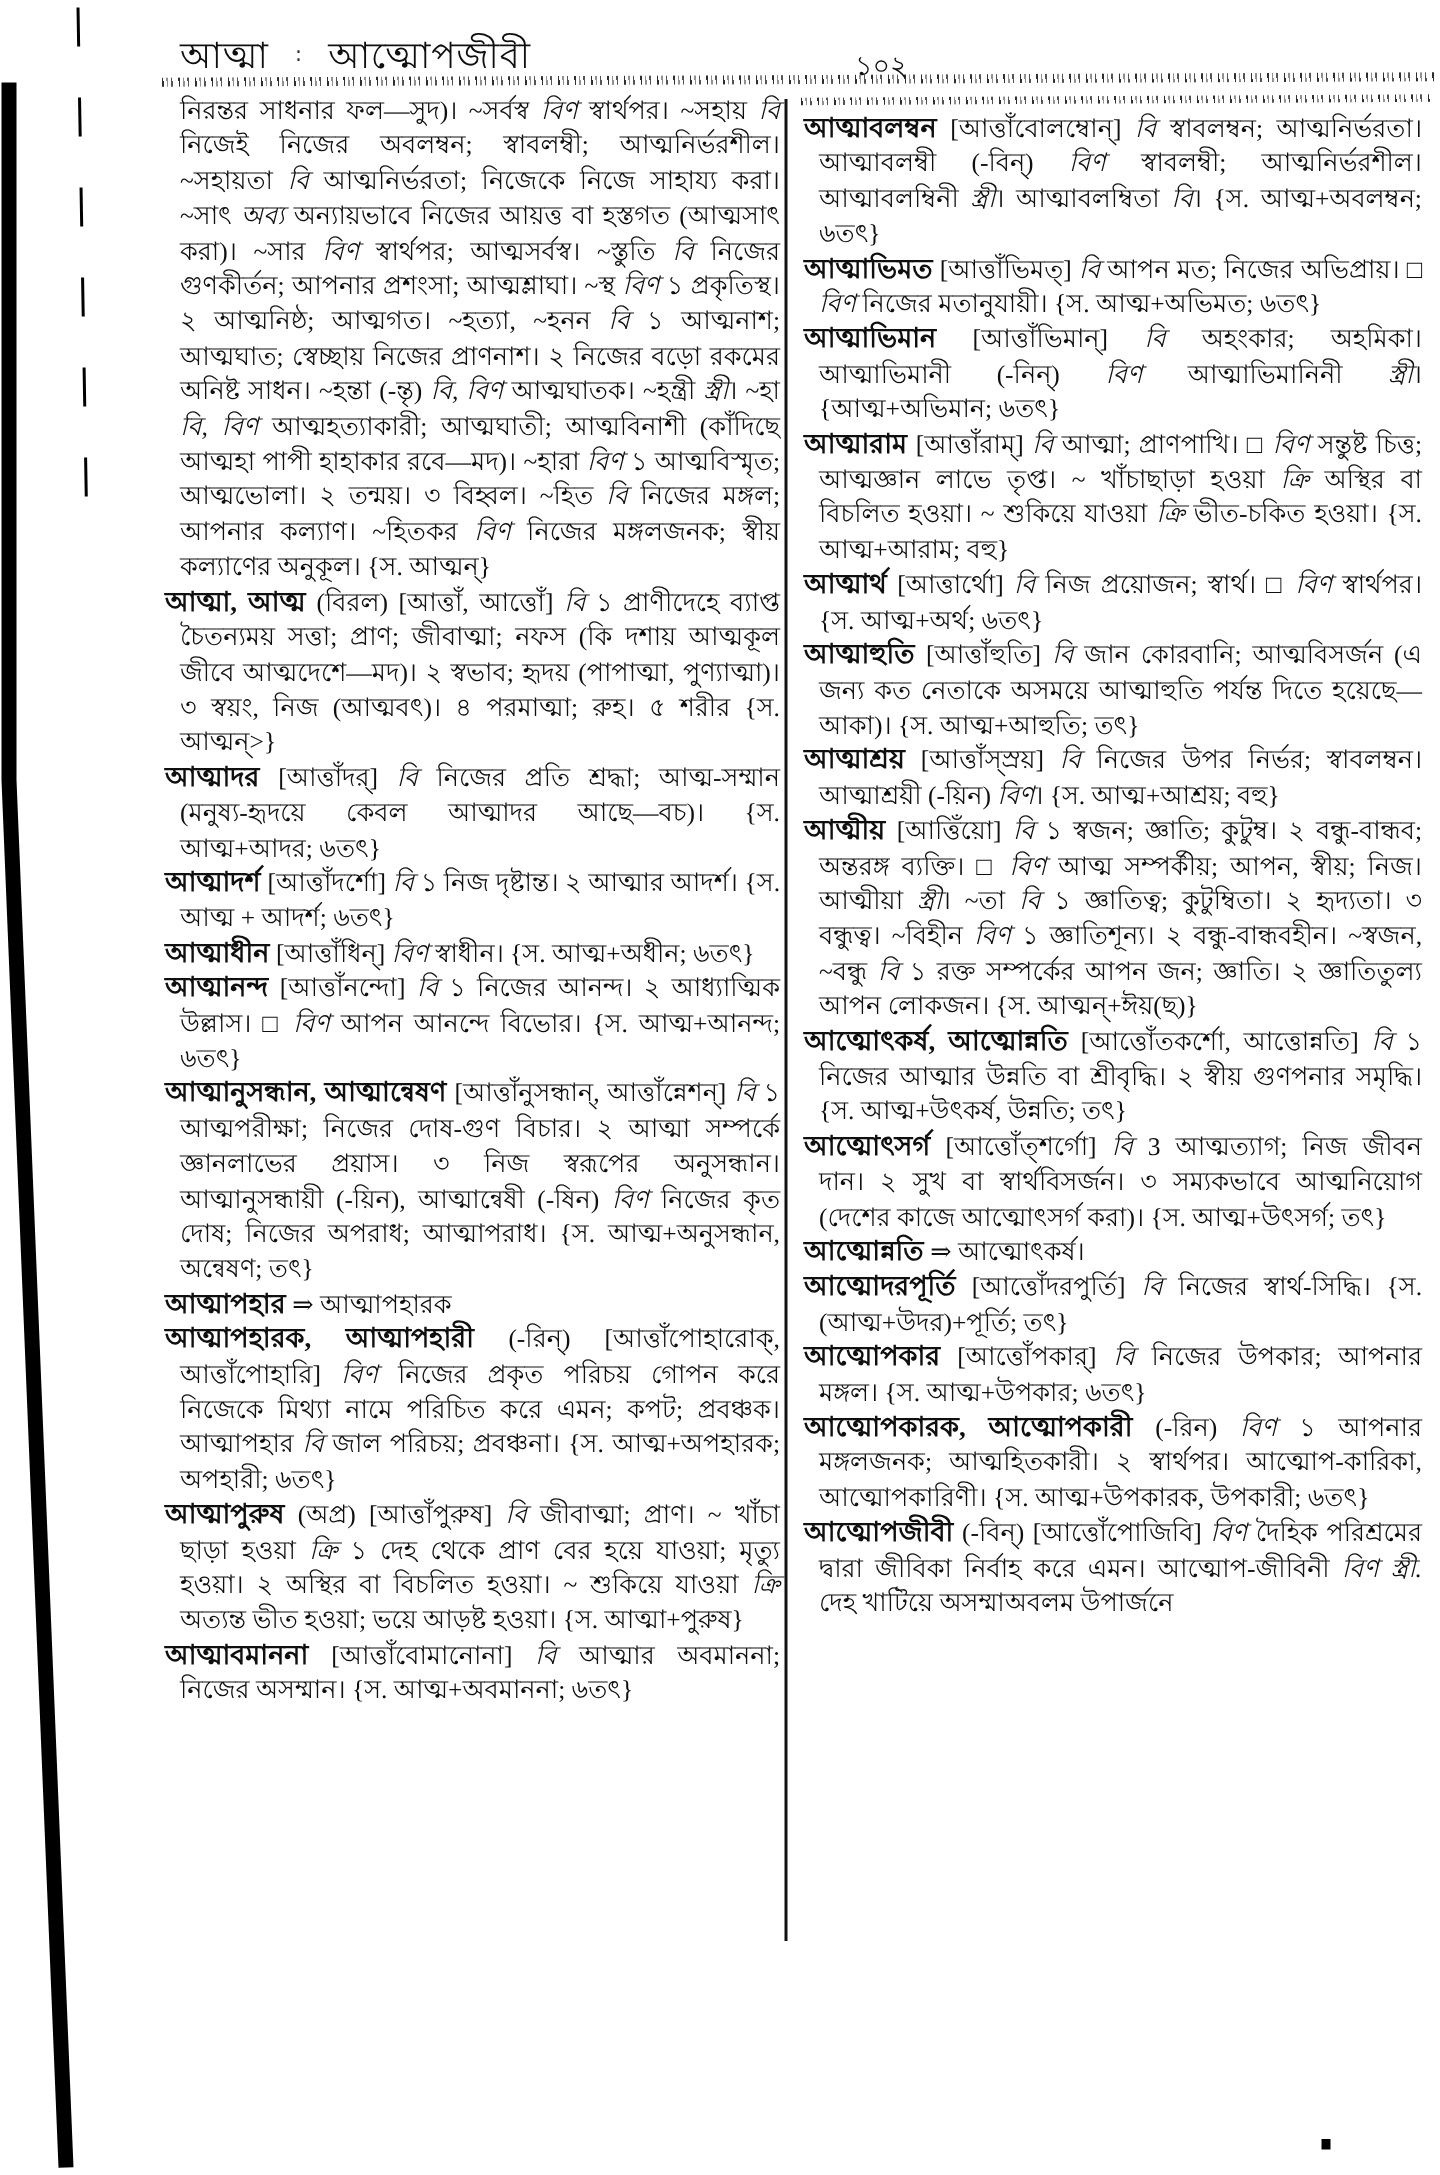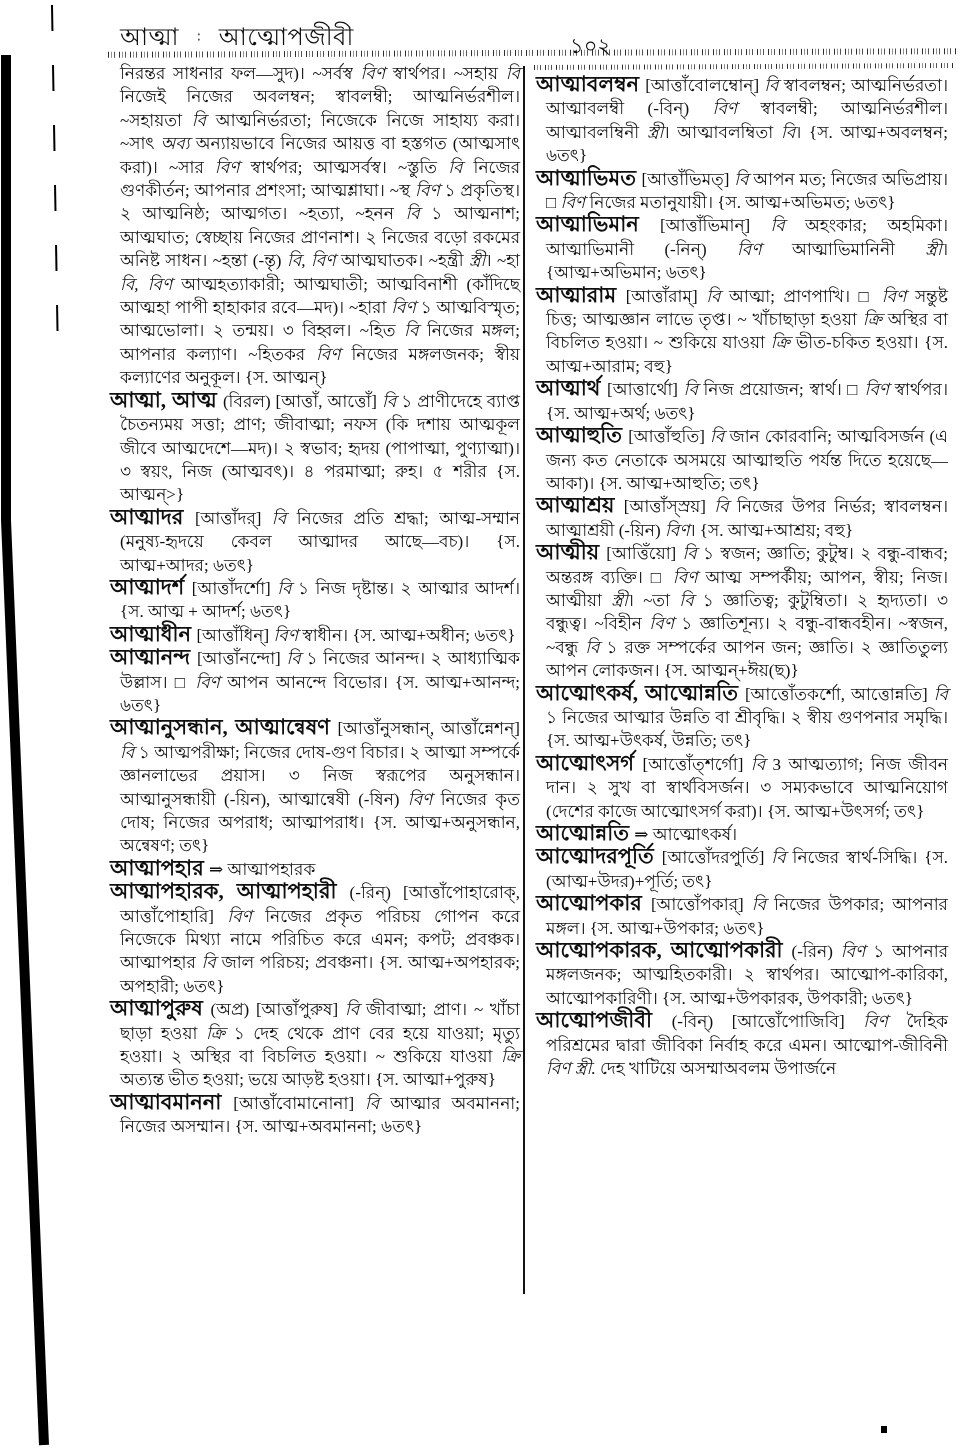--- a/index.html
+++ b/index.html
@@ -5,39 +5,39 @@
   html,body{margin:0;padding:0;}
   body{
     width:960px;height:1450px;position:relative;overflow:hidden;
     background:#ffffff;color:#0f0f0f;
     font-family:"Liberation Serif","DejaVu Serif",serif;
   }
   
   .hdr{position:absolute;top:18px;left:120px;width:830px;height:34px;}
   .hdr .hw-range{font-weight:normal;font-size:24px;letter-spacing:.5px;}
   .hdr .sep{font-size:14px;color:#333;padding:0 14px;position:relative;top:-3px;}
-  .pageno{position:absolute;top:30px;left:570px;font-size:21px;}
+  .pageno{position:absolute;top:30px;left:570px;font-size:18px;}
   
   .noise{
     position:absolute;height:6px;
     background:repeating-linear-gradient(90deg,
       rgba(10,10,10,.85) 0 1px, transparent 1px 3px,
       rgba(10,10,10,.45) 3px 4px, transparent 4px 6px,
       rgba(10,10,10,.7) 6px 7px, transparent 7px 11px);
   }
   .noise.top{left:108px;top:50px;width:848px;transform:rotate(-.25deg);}
   .noise.rcol{left:534px;top:64px;width:420px;transform:rotate(-.3deg);height:5px;}
   
   .col{position:absolute;font-size:17px;line-height:23.4px;text-align:justify;}
   #col-left{left:110px;top:62px;width:410px;}
   #col-right{left:536px;top:74px;width:412px;}
   .divider{position:absolute;left:523px;top:66px;width:2px;height:1228px;background:#111;}
   .entry{margin:0;text-indent:-10px;padding-left:10px;}
   .entry.cont{text-indent:0;}
-  .hw{font-weight:bold;font-size:21px;line-height:1;}
+  .hw{font-weight:bold;font-size:18px;line-height:1;}
   .b{font-weight:normal;}
   .i{font-style:italic;}
   .n{}
   
   .gutter{position:absolute;left:0;top:0;}
   .speck{position:absolute;left:881px;top:1426px;width:6px;height:7px;background:#000;}
 </style>
 </head>
 <body>
 

